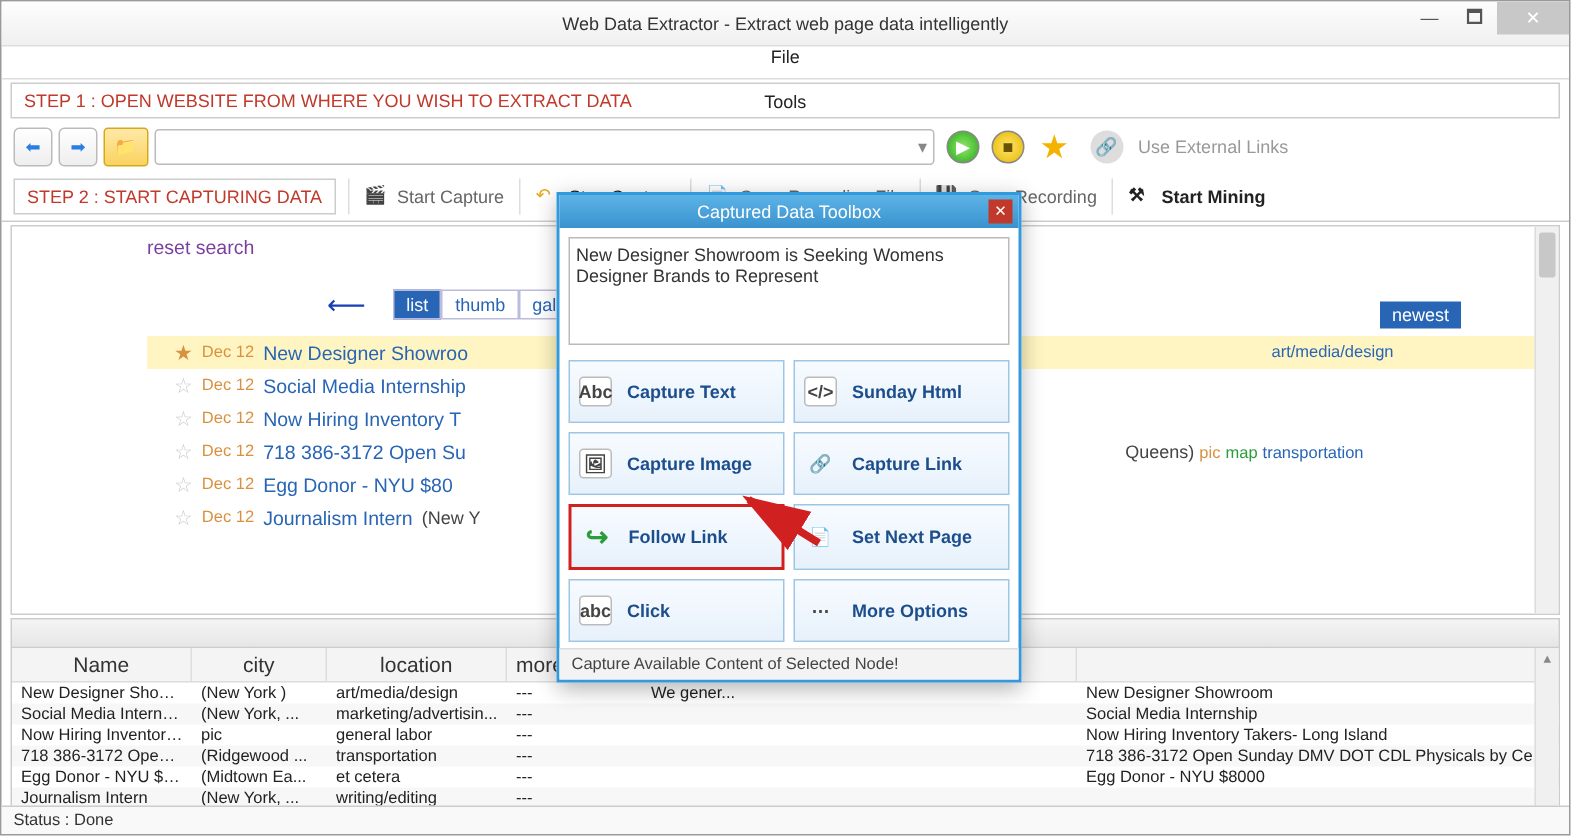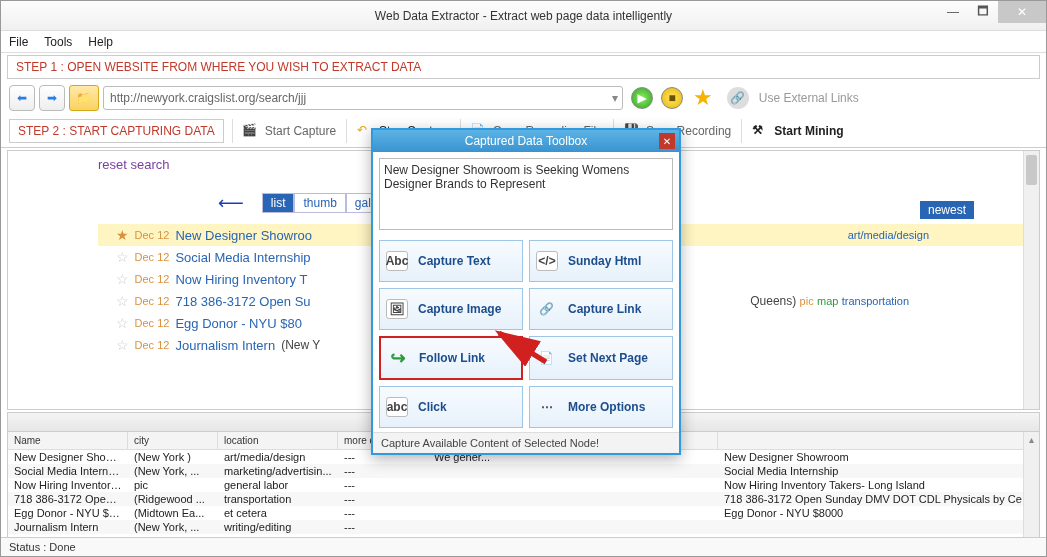--- a/index.html
+++ b/index.html
@@ -2,21 +2,21 @@
 <html><head>
 <meta charset="utf-8">
 <style>
 * { box-sizing: border-box; margin: 0; padding: 0; font-family: "Segoe UI", Tahoma, sans-serif; font-size: 12px; }
 body { background: #fff; width: 1047px; height: 557px; overflow: hidden; position: relative; border: 1px solid #999; }
 .titlebar { height: 30px; background: linear-gradient(#fdfdfd,#f0f0f0); display: flex; align-items: center; justify-content: center; position: relative; border-bottom: 1px solid #ddd; }
 .titlebar .title { font-size: 12px; color: #333; }
 .win-controls { position: absolute; right: 0; top: 0; display: flex; }
 .win-btn { width: 30px; height: 22px; display: flex; align-items: center; justify-content: center; color: #555; }
 .win-btn.close { background: #c8c8c8; color: #fff; width: 48px; }
-.menubar { height: 22px; display: flex; align-items: center; padding: 0 8px; gap: 16px; border-bottom: 1px solid #ddd; }
+.menubar { height: 22px; display: flex; align-items: center; padding: 0 8px; gap: 16px; border-bottom: 1px solid #ddd; flex-direction: column; }
 .menubar span { font-size: 12px; color: #222; }
 .step-hdr { padding: 4px 8px; color: #c0392b; font-size: 12px; font-weight: 500; border: 1px solid #ccc; margin: 2px 6px; }
 .urlbar-row { display: flex; align-items: center; padding: 4px 8px; gap: 4px; }
 .nav-btn { width: 26px; height: 26px; border: 1px solid #bbb; border-radius: 4px; display:flex;align-items:center;justify-content:center;background:linear-gradient(#fff,#eee); }
 .folder-btn { width: 30px; height: 26px; background: linear-gradient(#ffe9a8,#f9d260); border:1px solid #d6a918; border-radius:3px; display:flex;align-items:center;justify-content:center;}
 .urlbox { flex: 0 0 520px; height: 24px; border: 1px solid #bbb; padding: 0 6px; display:flex;align-items:center;color:#666; background:#fff; border-radius:3px; position:relative;}
 .url-dd { position:absolute; right:4px; color:#888; }
 .round-btn { width:22px;height:22px;border-radius:50%;display:flex;align-items:center;justify-content:center;border:1px solid #888; margin-left:4px;}
 .round-btn.go { background: radial-gradient(#8fe86b,#2aa81a); }
 .round-btn.stop { background: radial-gradient(#ffe46b,#e6b800); }
@@ -46,21 +46,21 @@
 .pic { color:#d9913f;font-size:11px; }
 .map { color:#2a9d3a;font-size:11px; }
 .trans { color:#2865b5;font-size:11px; }
 .cat { color:#2865b5;font-size:11px; }
 .vscroll { position:absolute;right:0;top:0;bottom:0;width:16px;background:#f0f0f0;border-left:1px solid #ddd; }
 .vscroll .thumb { position:absolute;left:2px;right:2px;top:4px;height:30px;background:#c8c8c8;border-radius:2px; }
 .preview-hdr { background:linear-gradient(#f4f4f4,#e6e6e6);padding:3px 8px;color:#444;border:1px solid #ccc;margin:2px 6px 0;font-size:11px;text-align:center; }
 .grid { margin:0 6px;border:1px solid #ccc;border-top:none; }
 .grid-head, .grid-row { display:grid;grid-template-columns:120px 90px 120px 90px 290px 1fr; }
 .grid-head { background:#f4f4f4;border-bottom:1px solid #ddd; }
-.grid-head > div { padding:3px 6px;font-size:10px;color:#333;border-right:1px solid #ddd;white-space:nowrap;overflow:hidden;position:relative; }
+.grid-head > div { padding:3px 6px;font-size:14px;color:#333;border-right:1px solid #ddd;white-space:nowrap;overflow:hidden;position:relative;text-align:center; }
 .grid-row > div { padding:1px 6px;font-size:11px;color:#222;white-space:nowrap;overflow:hidden;text-overflow:ellipsis; }
 .grid-row.alt { background:#f7f7f7; }
 .status { position:absolute;bottom:0;left:0;right:0;padding:3px 8px;border-top:1px solid #ccc;font-size:11px;color:#333;background:#f9f9f9; }
 
 .modal { position:absolute;left:370px;top:127px;width:310px;background:#fff;border:2px solid #3399dd;box-shadow:0 4px 14px rgba(0,0,0,.3); z-index:50;}
 .modal-title { background:linear-gradient(#5cb3e6,#3a93cf);color:#fff;padding:4px 8px;font-size:12px;display:flex;justify-content:center;position:relative; }
 .modal-close { position:absolute;right:4px;top:3px;width:16px;height:16px;background:#c0392b;color:#fff;display:flex;align-items:center;justify-content:center;font-size:10px; }
 .modal-text { margin:6px;border:1px solid #bbb;height:72px;padding:4px;font-size:11px;color:#333;overflow:auto; position:relative;}
 .modal-grid { display:grid;grid-template-columns:1fr 1fr;gap:6px;padding:4px 6px; }
 .opt-btn { border:1px solid #9cc5e6;background:linear-gradient(#f7fbff,#e7f1fb);padding:10px 6px;display:flex;align-items:center;gap:10px;color:#1d4e8c;font-size:12px;font-weight:600; }
@@ -98,21 +98,20 @@
   <div class="nav-btn">
       <span style="color:#2a7de1">⬅</span>
     </div>
   <div class="nav-btn">
       <span style="color:#2a7de1">➡</span>
     </div>
   <div class="folder-btn">
       <span>📁</span>
     </div>
   <div class="urlbox">
-    <span>http://newyork.craigslist.org/search/jjj</span>
     <span class="url-dd">▾</span>
   </div>
   <div class="round-btn go">
       <span style="color:#fff">▶</span>
     </div>
   <div class="round-btn stop">
       <span style="color:#6b5200">■</span>
     </div>
   <span class="star">★</span>
   <span class="ext-link">🔗</span>

